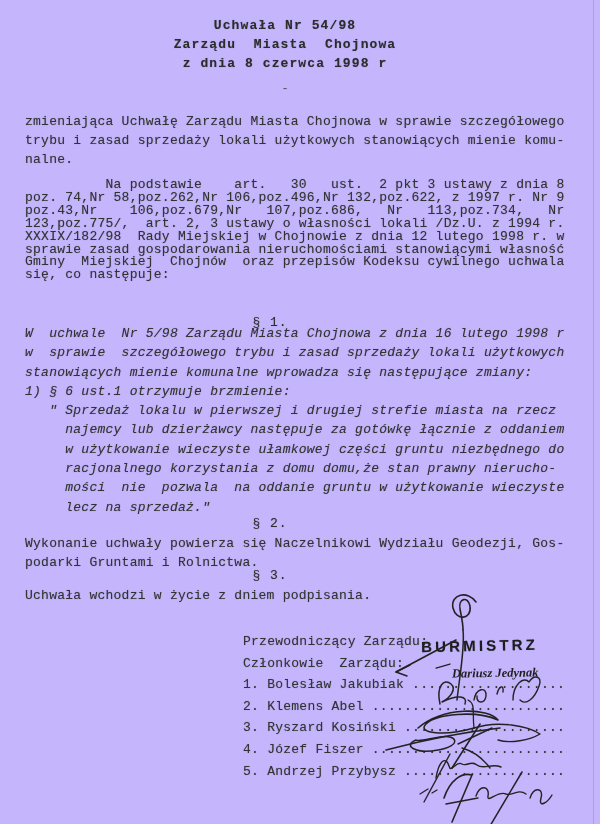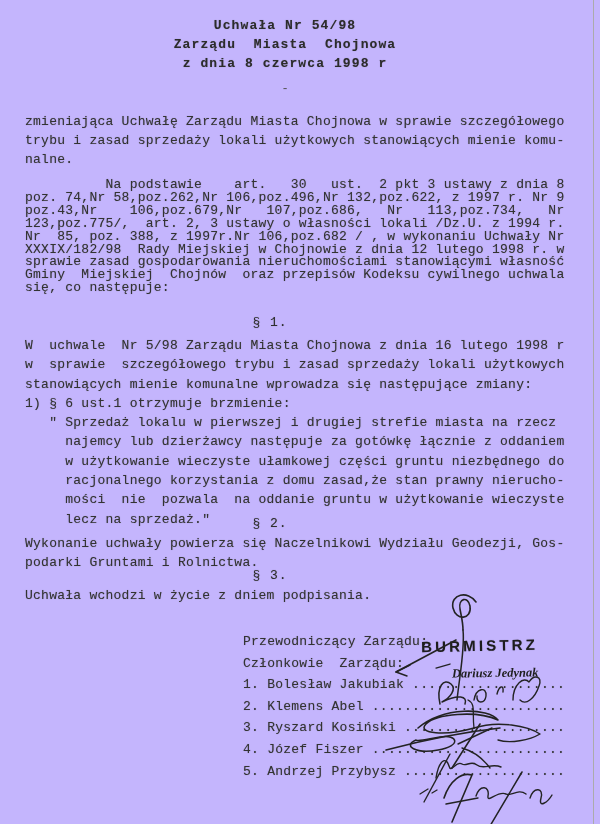--- a/index.html
+++ b/index.html
@@ -15,21 +15,21 @@
 
   .doc-header {
     position:absolute; top:16px; left:0; width:570px; text-align:center;
     font-weight:bold; font-size:13px; line-height:19px; letter-spacing:1.1px; color:#2c2c2c;
   }
   .sep-mark { position:absolute; top:82px; left:0; width:570px; text-align:center; font-size:12px; color:#555; }
 
   .block { position:absolute; left:25px; font-size:13px; letter-spacing:0.25px; color:#333; }
   .preamble { top:112px; line-height:19px; }
   .legal-basis { top:179px; line-height:12.9px; }
-  .sec1-body { top:336px; line-height:19.3px; }
+  .sec1-body { top:324px; line-height:19.3px;font-style:italic; }
   .sec2-body { top:534px; line-height:19px; }
   .sec3-body { top:586px; line-height:19px; }
 
   .sec-heading { position:absolute; left:0; width:540px; text-align:center; font-size:13px; letter-spacing:1px; color:#2e2e2e; }
   .h1 { top:315px; } .h2 { top:516px; } .h3 { top:568px; }
 
   .sig-block { position:absolute; left:243px; top:631px; font-size:13px; line-height:21.6px; letter-spacing:0.25px; color:#333; }
 
   .stamp-title {
     position:absolute; left:421px; top:637px;
@@ -65,38 +65,37 @@
     <div class="line">zmieniająca Uchwałę Zarządu Miasta Chojnowa w sprawie szczegółowego</div>
     <div class="line">trybu i zasad sprzedaży lokali użytkowych stanowiących mienie komu-</div>
     <div class="line">nalne.</div>
   </div>
 
   <div class="block legal-basis typew">
     <div class="line">          Na podstawie    art.   30   ust.  2 pkt 3 ustawy z dnia 8</div>
     <div class="line">poz. 74,Nr 58,poz.262,Nr 106,poz.496,Nr 132,poz.622, z 1997 r. Nr 9</div>
     <div class="line">poz.43,Nr    106,poz.679,Nr   107,poz.686,   Nr   113,poz.734,   Nr</div>
     <div class="line">123,poz.775/,  art. 2, 3 ustawy o własności lokali /Dz.U. z 1994 r.</div>
-    <div class="line">Nr  85, poz. 388, z 1997r.Nr 106,poz.682 / , w wykonaniu Uchwały Nr</div>
     <div class="line">XXXIX/182/98  Rady Miejskiej w Chojnowie z dnia 12 lutego 1998 r. w</div>
     <div class="line">sprawie zasad gospodarowania nieruchomościami stanowiącymi własność</div>
     <div class="line">Gminy  Miejskiej  Chojnów  oraz przepisów Kodeksu cywilnego uchwala</div>
     <div class="line">się, co następuje:</div>
   </div>
 
   <div class="sec-heading h1 typew">§ 1.</div>
 
   <div class="block sec1-body typew">
     <div class="line">W  uchwale  Nr 5/98 Zarządu Miasta Chojnowa z dnia 16 lutego 1998 r</div>
     <div class="line">w  sprawie  szczegółowego trybu i zasad sprzedaży lokali użytkowych</div>
     <div class="line">stanowiących mienie komunalne wprowadza się następujące zmiany:</div>
     <div class="line">1) § 6 ust.1 otrzymuje brzmienie:</div>
     <div class="line">   " Sprzedaż lokalu w pierwszej i drugiej strefie miasta na rzecz</div>
     <div class="line">     najemcy lub dzierżawcy następuje za gotówkę łącznie z oddaniem</div>
     <div class="line">     w użytkowanie wieczyste ułamkowej części gruntu niezbędnego do</div>
-    <div class="line">     racjonalnego korzystania z domu zasad,że stan prawny nierucho-</div>
+    <div class="line">     racjonalnego korzystania z domu domu,że stan prawny nierucho-</div>
     <div class="line">     mości  nie  pozwala  na oddanie gruntu w użytkowanie wieczyste</div>
     <div class="line">     lecz na sprzedaż."</div>
   </div>
 
   <div class="sec-heading h2 typew">§ 2.</div>
 
   <div class="block sec2-body typew">
     <div class="line">Wykonanie uchwały powierza się Naczelnikowi Wydziału Geodezji, Gos-</div>
     <div class="line">podarki Gruntami i Rolnictwa.</div>
   </div>

